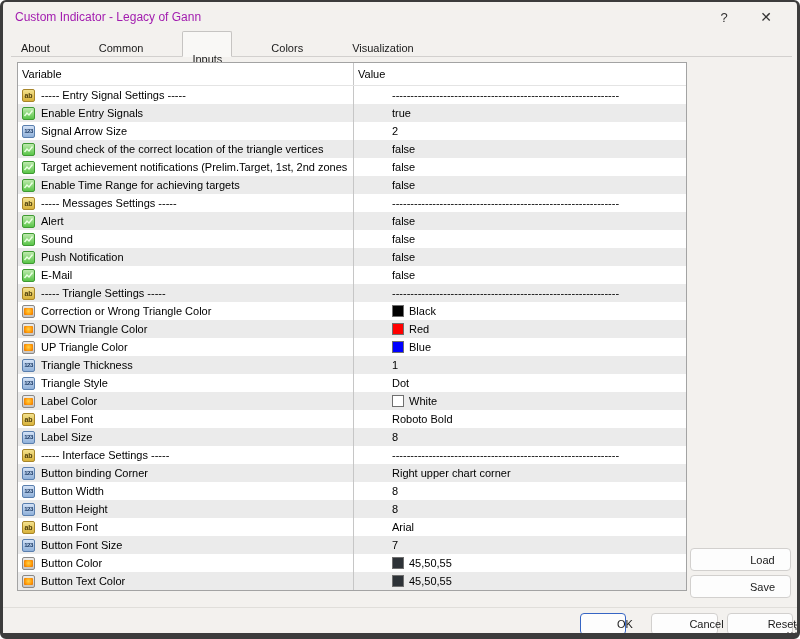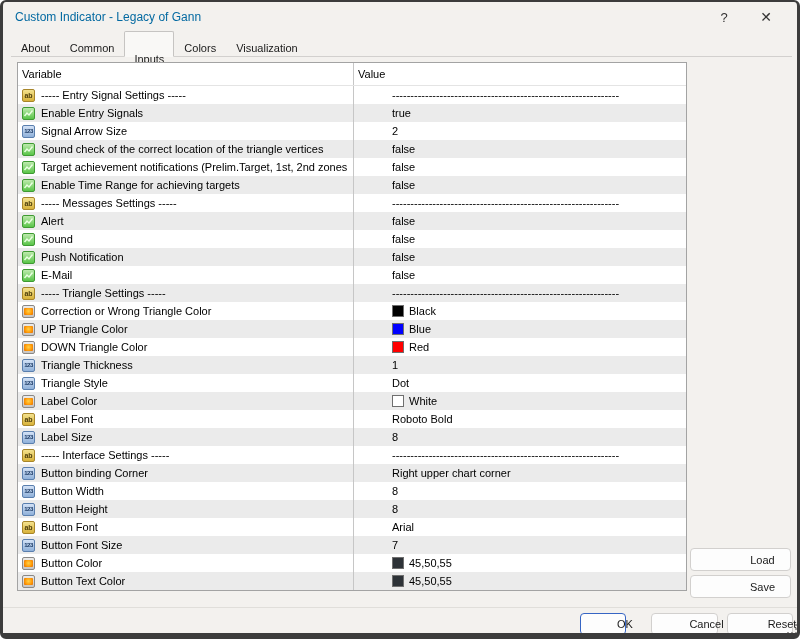--- a/index.html
+++ b/index.html
@@ -4,28 +4,28 @@
 <style>
   * { box-sizing: border-box; margin: 0; padding: 0; }
   html,body { width:800px; height:639px; background:#fff; font-family:"Liberation Sans", sans-serif; }
   .dialog {
     position:relative; width:800px; height:639px;
     border:2px solid #3c3c3c; border-left-width:3px; border-right-width:3px; border-bottom-width:6px;
     border-radius:6px; background:#f3f1ee; overflow:hidden;
   }
   
   .titlebar { position:absolute; left:0; top:0; right:0; height:30px; }
-  .title { position:absolute; left:12px; top:8px; font-size:12px; color:#0369a1;text-align:right; }
+  .title { position:absolute; left:12px; top:8px; font-size:12px; color:#a21caf;text-align:right; }
   .winbtn { position:absolute; top:2px; width:38px; height:26px; display:flex; align-items:center; justify-content:center;
             font-size:13px; color:#333; cursor:default; }
   .winbtn.help { left:702px; }
   .winbtn.close { left:744px; font-size:14px; }
   
   .tabstrip { position:absolute; left:8px; top:35px; width:781px; height:20px; border-bottom:1px solid #d2d0ce;
-              display:flex; align-items:flex-end; font-size:11px; }
+              display:flex; align-items:flex-end; font-size:11px;gap:29px; }
   .tab { padding:3px 9px 3px 9px; height:18px; color:#1a1a1a; border:1px solid transparent; border-bottom:none; white-space:nowrap; }
   .tab.active { background:#f9f8f6; border-color:#c6c4c2; height:20px; border-radius:2px 2px 0 0;
                 position:relative; top:1px; border-bottom:1px solid #f9f8f6; padding-top:21px; }
   
   .table { position:absolute; left:14px; top:60px; width:670px; height:529px; background:#fff;
            border:1px solid #a3a3a3; overflow:hidden; font-size:11px; color:#000; }
   .thead { display:flex; height:23px; background:#fff; border-bottom:1px solid #e4e4e4; }
   .th { display:flex; align-items:center; padding-left:4px; }
   .th.c1 { width:336px; border-right:1px solid #c6c6c6; }
   .th.c2 { flex:1; }
@@ -241,37 +241,37 @@
           <div class="cell val">
             <span class="swatch" style="background: rgb(0, 0, 0);"></span>
             <span>Black</span>
           </div>
         </div>
         <div class="trow">
           <div class="cell var">
             <span class="icon color-icon">
               <span class="chip"></span>
             </span>
+            <span>DOWN Triangle Color</span>
+          </div>
+          <div class="cell val">
+            <span class="swatch" style="background: rgb(255, 0, 0);"></span>
+            <span>Red</span>
+          </div>
+        </div>
+        <div class="trow">
+          <div class="cell var">
+            <span class="icon color-icon">
+              <span class="chip"></span>
+            </span>
             <span>UP Triangle Color</span>
           </div>
           <div class="cell val">
             <span class="swatch" style="background: rgb(0, 0, 255);"></span>
             <span>Blue</span>
-          </div>
-        </div>
-        <div class="trow">
-          <div class="cell var">
-            <span class="icon color-icon">
-              <span class="chip"></span>
-            </span>
-            <span>DOWN Triangle Color</span>
-          </div>
-          <div class="cell val">
-            <span class="swatch" style="background: rgb(255, 0, 0);"></span>
-            <span>Red</span>
           </div>
         </div>
         <div class="trow">
           <div class="cell var">
             <span class="icon number-icon">123</span>
             <span>Triangle Thickness</span>
           </div>
           <div class="cell val">
             <span>1</span>
           </div>

